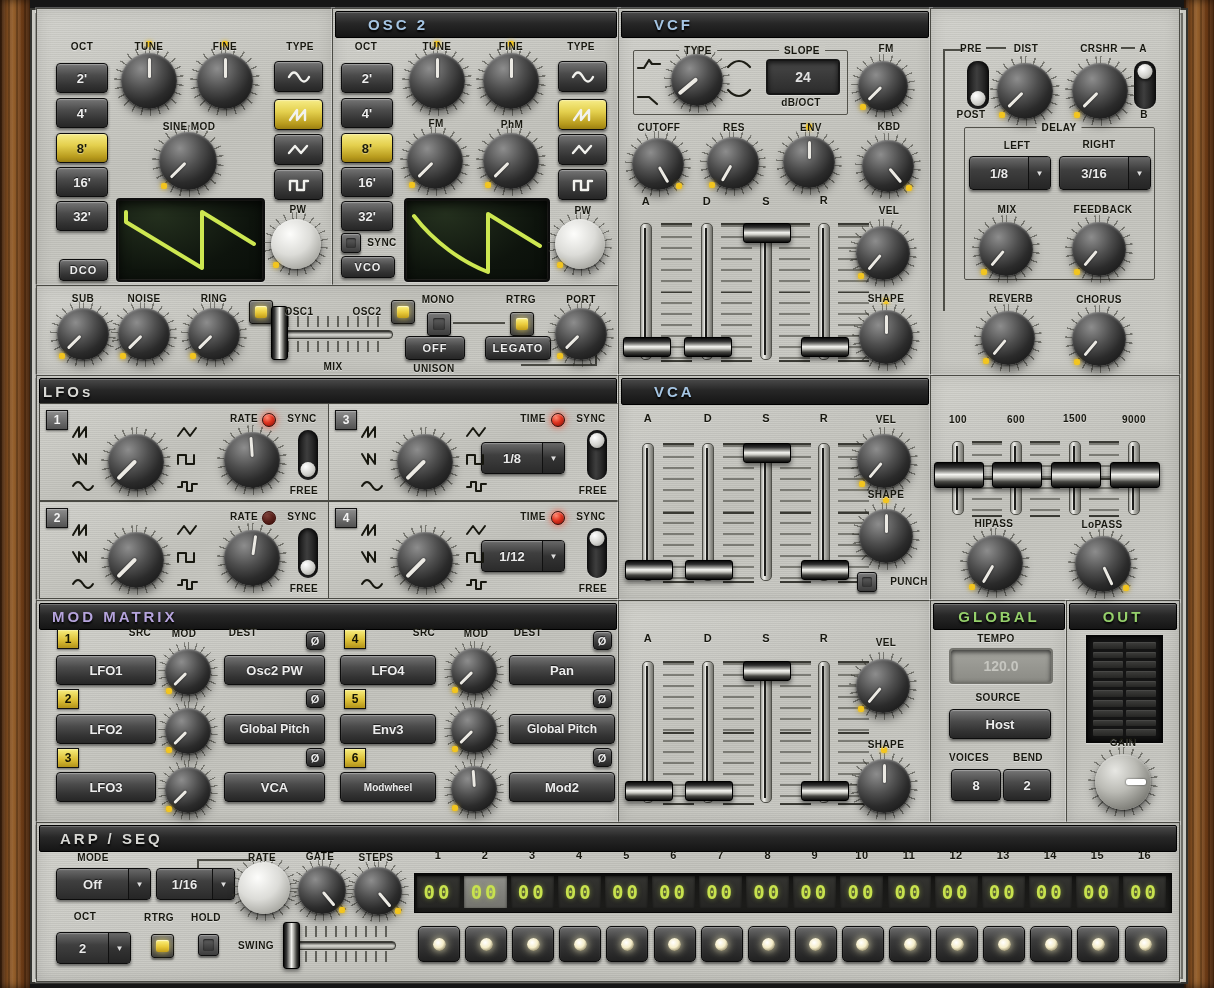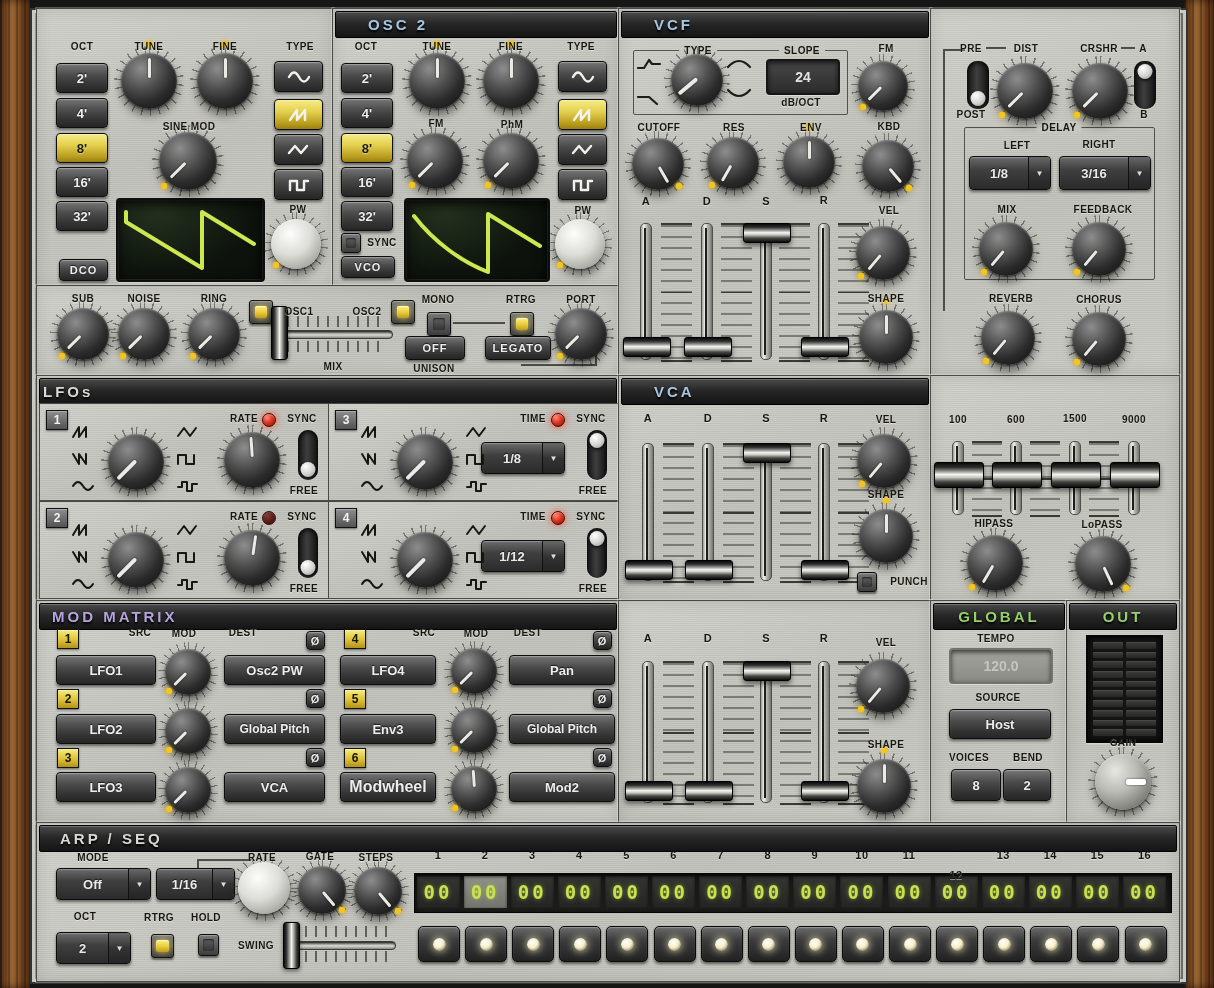--- a/index.html
+++ b/index.html
@@ -925,21 +925,21 @@
       </div>
     <div class="b" style="left:472px;top:113px;width:104px;height:28px;font-size:12px">
         <span>Global Pitch</span>
       </div>
     <div class="b sm" style="left:556px;top:88px;width:17px;height:17px">
         <span>Ø</span>
       </div>
     <div class="badge yel" style="left:307px;top:147px">
         <span>6</span>
       </div>
-    <div class="b" style="left:303px;top:171px;width:94px;height:28px;font-size:16px">
+    <div class="b" style="left:303px;top:171px;width:94px;height:28px;font-size:10px">
         <span>Modwheel</span>
       </div>
     <div class="b" style="left:472px;top:171px;width:104px;height:28px">
         <span>Mod2</span>
       </div>
     <div class="b sm" style="left:556px;top:147px;width:17px;height:17px">
         <span>Ø</span>
       </div>
   <div class="kw dark" style="left: 128px; top: 48px; width: 46px; height: 46px;">
         <i class="ticks"></i>
@@ -1221,21 +1221,21 @@
       <div class="stepbtn" style="left: 804.9px; top: 103px;">
         <i class="sdot"></i>
       </div>
       <span class="s stepnum" style="left: 872px; top: 32px;">11</span>
       <div class="stepcell" style="left: 850.5px; top: 53px;">
         <span>00</span>
       </div>
       <div class="stepbtn" style="left: 852px; top: 103px;">
         <i class="sdot"></i>
       </div>
-      <span class="s stepnum" style="left: 919.1px; top: 32px; margin-top: 20px;">12</span>
+      <span class="s stepnum" style="left: 919.1px; top: 32px;">12</span>
       <div class="stepcell" style="left: 897.6px; top: 53px;">
         <span>00</span>
       </div>
       <div class="stepbtn" style="left: 899.1px; top: 103px;">
         <i class="sdot"></i>
       </div>
       <span class="s stepnum" style="left: 966.2px; top: 32px;">13</span>
       <div class="stepcell" style="left: 944.7px; top: 53px;">
         <span>00</span>
       </div>

